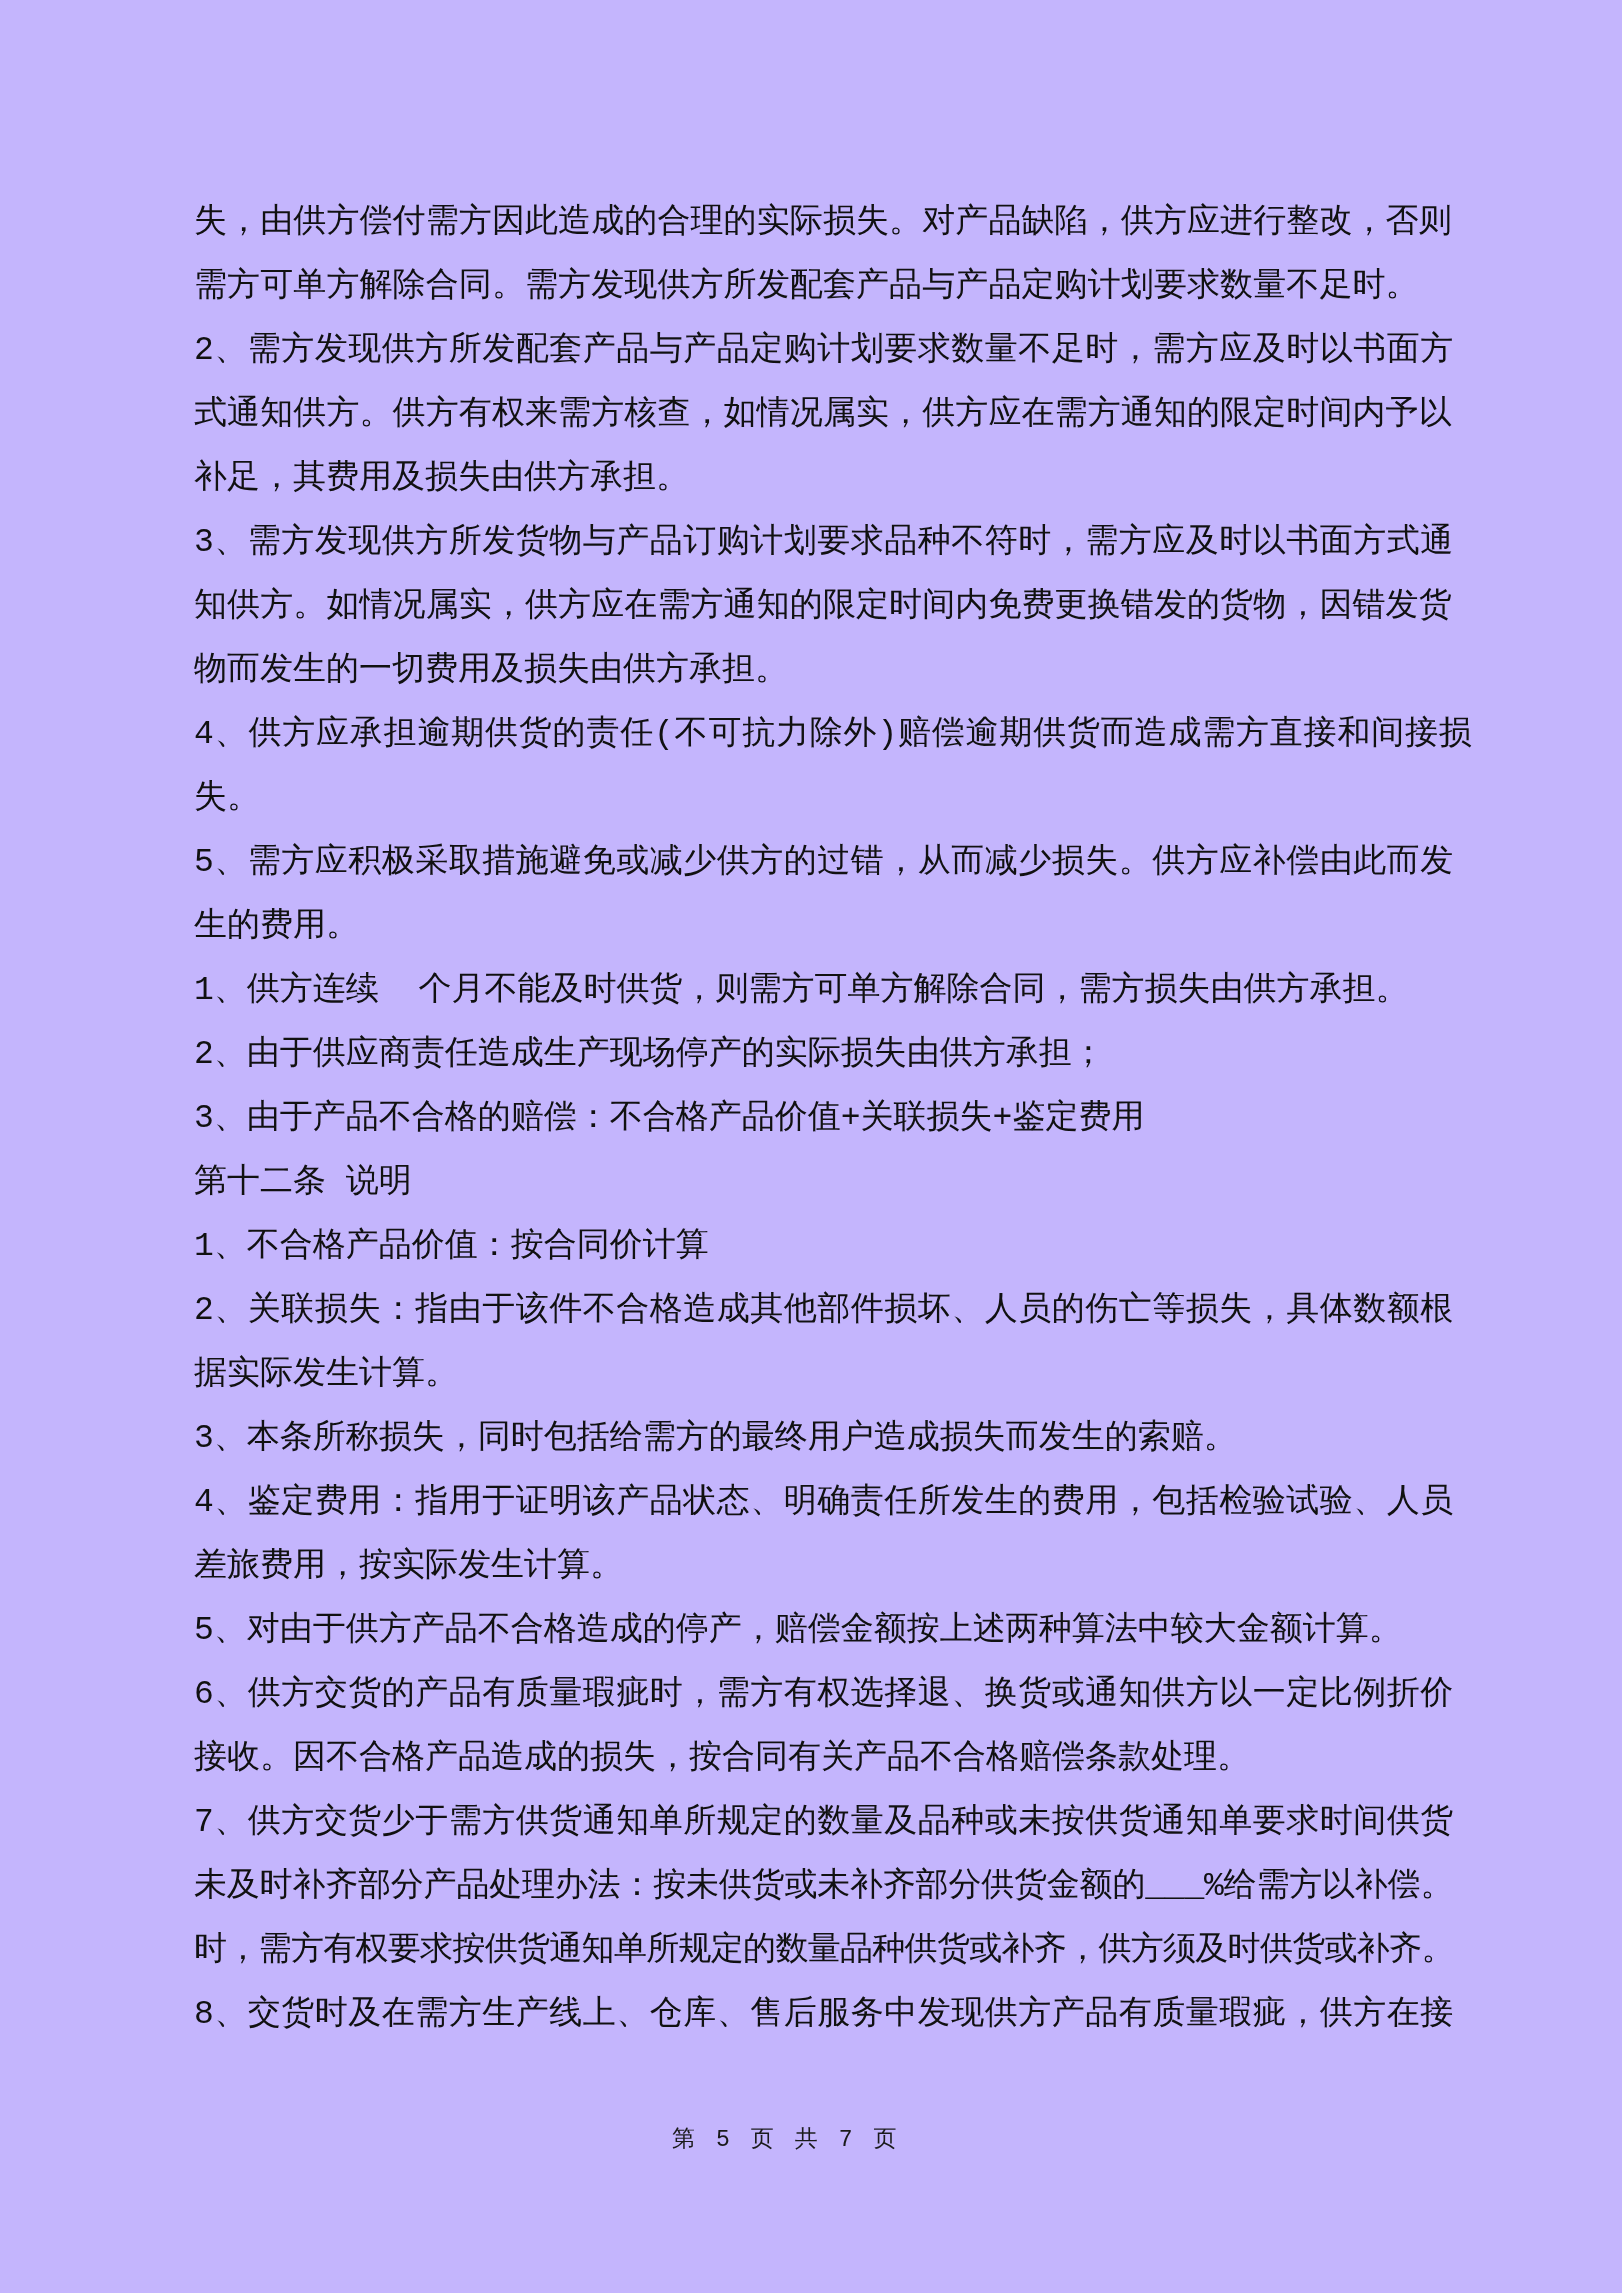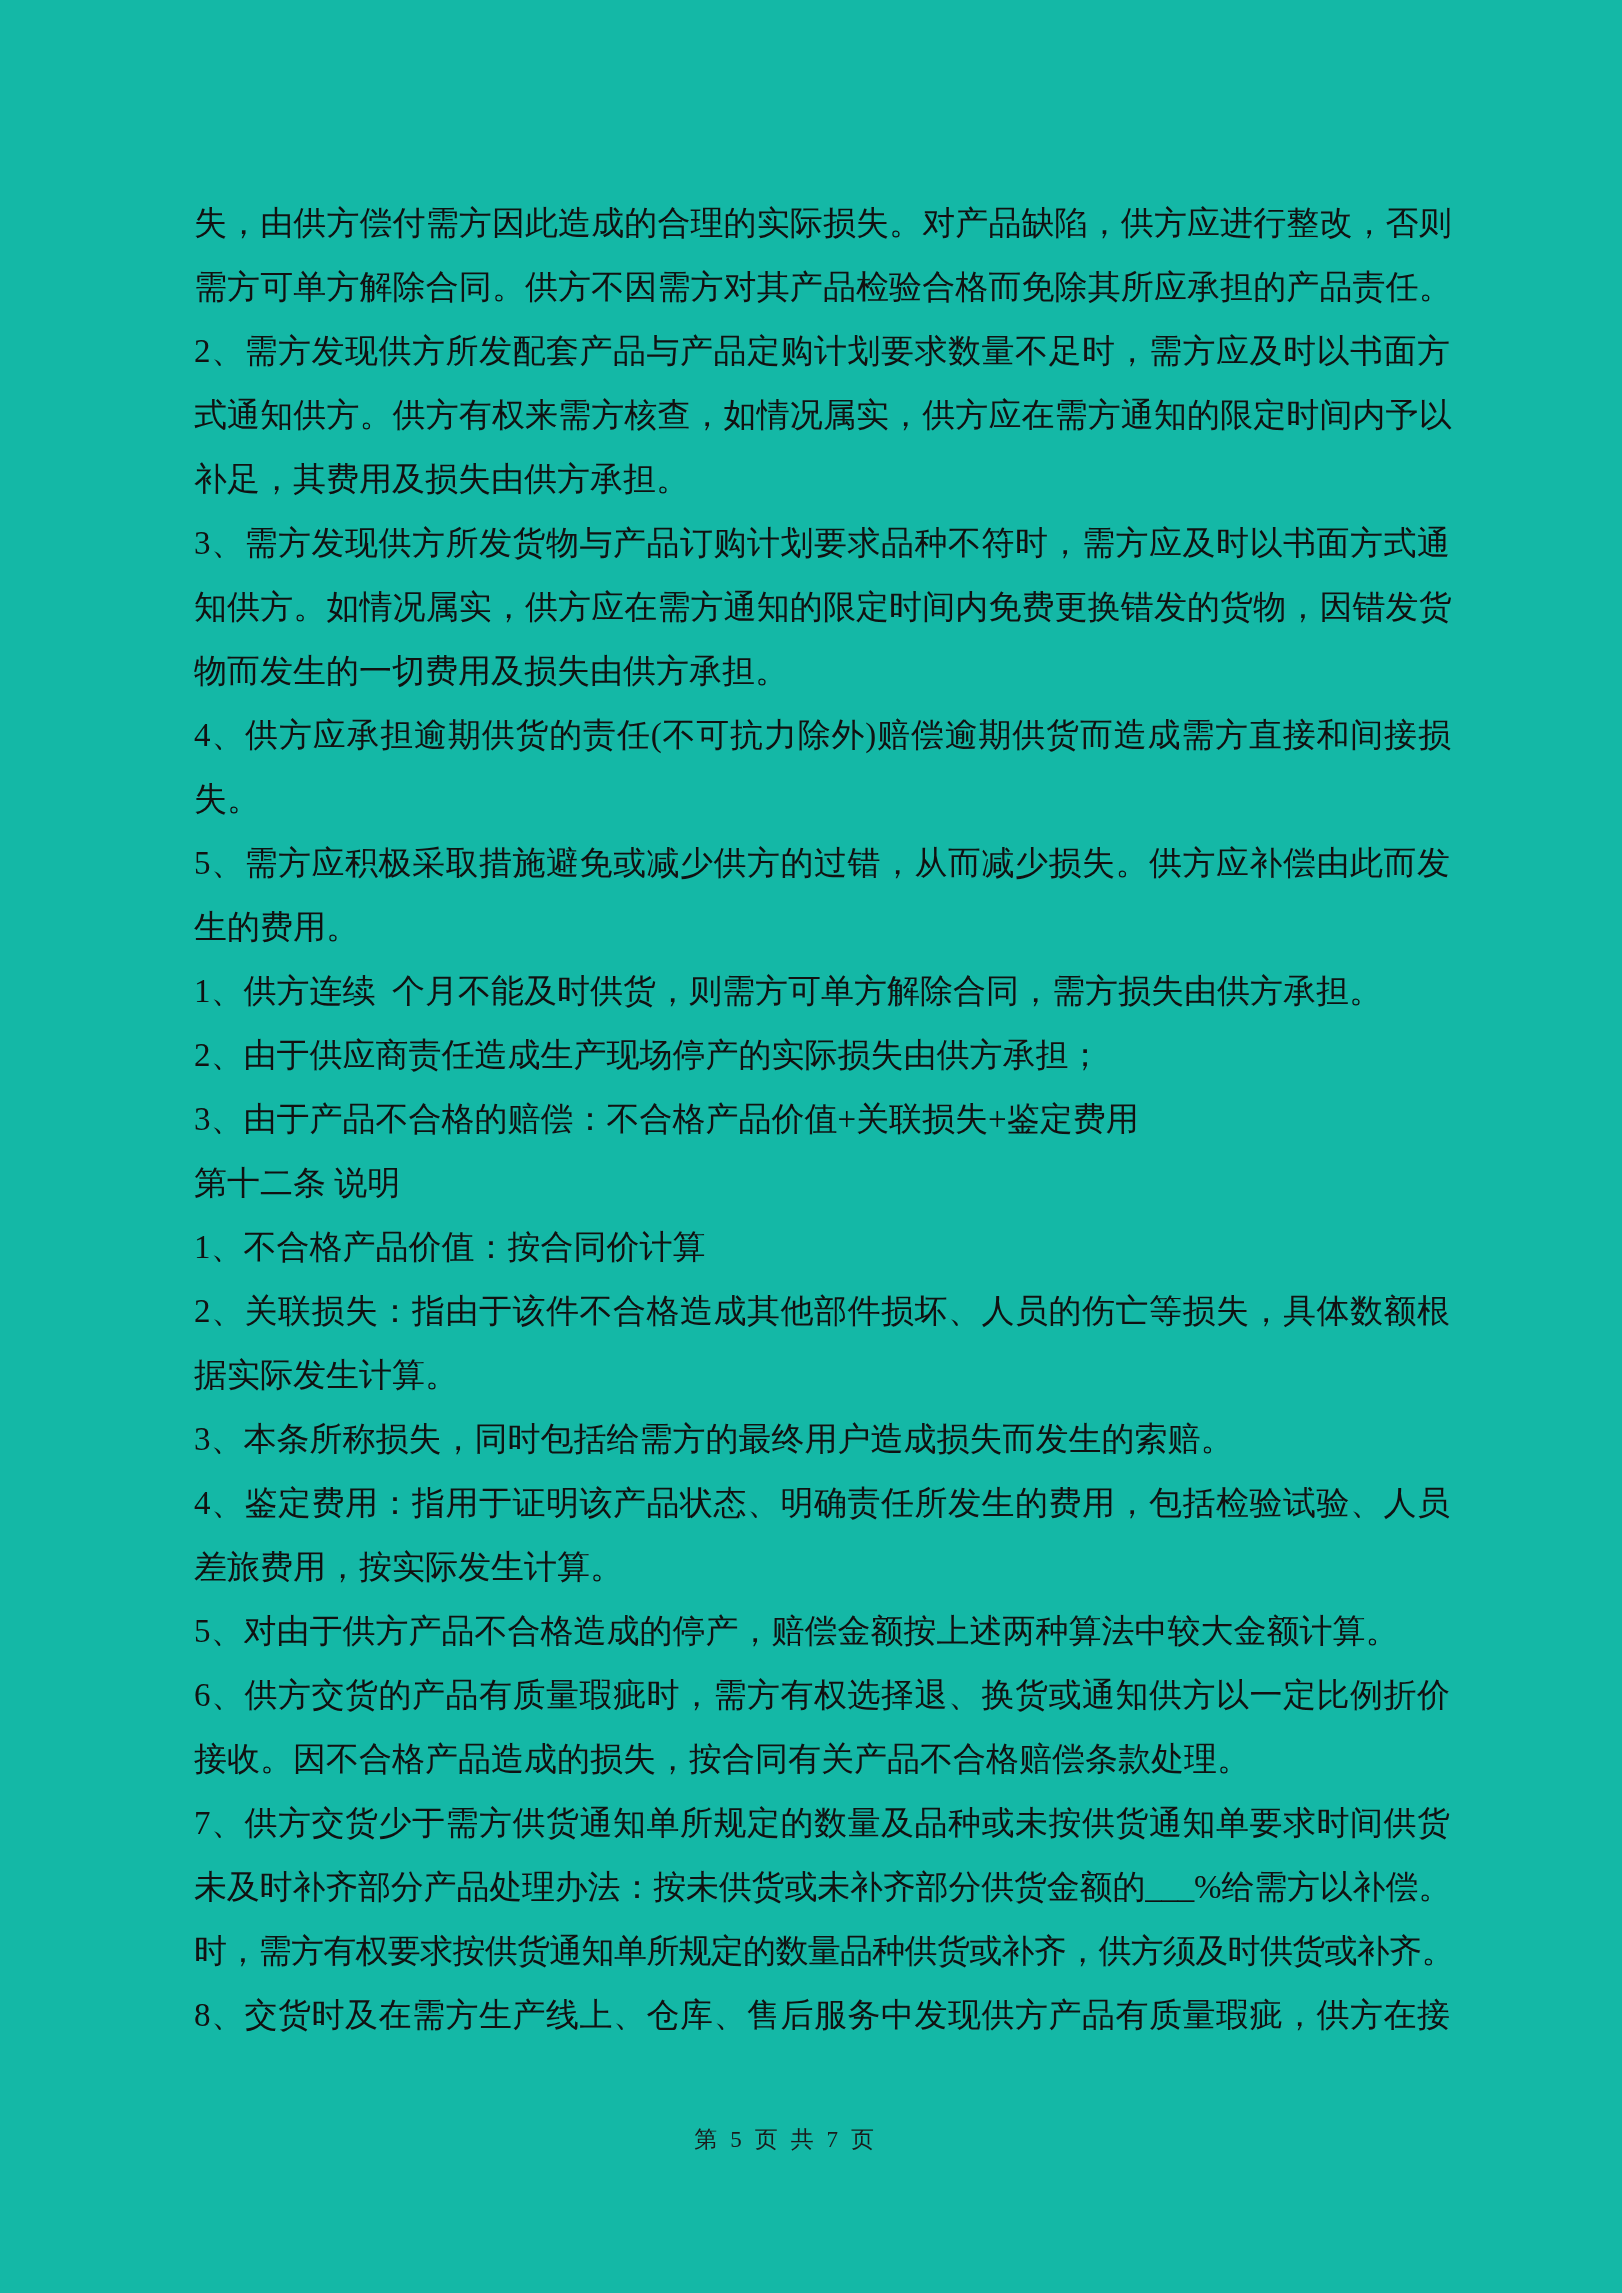--- a/index.html
+++ b/index.html
@@ -4,23 +4,23 @@
 <style>
   html, body {
     margin: 0;
     padding: 0;
     background: #ffffff;
   }
   .page {
     position: relative;
     width: 1623px;
     height: 2294px;
-    background: #14b8a6;
+    background: #c4b5fd;
     overflow: hidden;
-    font-family: Liberation Serif, serif;
+    font-family: Liberation Mono, monospace;
   }
   .content {
     position: absolute;
     left: 194px;
     top: 191px;
     width: 1247px;
   }
   .line {
     height: 64px;
     line-height: 64px;
@@ -39,21 +39,21 @@
     color: #1a1a1a;
     letter-spacing: 3.6px;
   }
 </style>
 </head>
 <body>
 
 <div class="page">
   <div class="content" id="content">
       <div class="line fill" style="letter-spacing: 0.1px;"><span>失，由供方偿付需方因此造成的合理的实际损失。对产品缺陷，供方应进行整改，否则</span></div>
-      <div class="line fill" style="letter-spacing: 0.1px;"><span>需方可单方解除合同。供方不因需方对其产品检验合格而免除其所应承担的产品责任。</span></div>
+      <div class="line fill" style="letter-spacing: 0.1px;"><span>需方可单方解除合同。需方发现供方所发配套产品与产品定购计划要求数量不足时。</span></div>
       <div class="line fill" style="letter-spacing: 0.5px;"><span>2、需方发现供方所发配套产品与产品定购计划要求数量不足时，需方应及时以书面方</span></div>
       <div class="line fill" style="letter-spacing: 0.1px;"><span>式通知供方。供方有权来需方核查，如情况属实，供方应在需方通知的限定时间内予以</span></div>
       <div class="line"><span>补足，其费用及损失由供方承担。</span></div>
       <div class="line fill" style="letter-spacing: 0.5px;"><span>3、需方发现供方所发货物与产品订购计划要求品种不符时，需方应及时以书面方式通</span></div>
       <div class="line fill" style="letter-spacing: 0.1px;"><span>知供方。如情况属实，供方应在需方通知的限定时间内免费更换错发的货物，因错发货</span></div>
       <div class="line"><span>物而发生的一切费用及损失由供方承担。</span></div>
       <div class="line fill" style="letter-spacing: 0.8px;"><span>4、供方应承担逾期供货的责任(不可抗力除外)赔偿逾期供货而造成需方直接和间接损</span></div>
       <div class="line"><span>失。</span></div>
       <div class="line fill" style="letter-spacing: 0.5px;"><span>5、需方应积极采取措施避免或减少供方的过错，从而减少损失。供方应补偿由此而发</span></div>
       <div class="line"><span>生的费用。</span></div>

